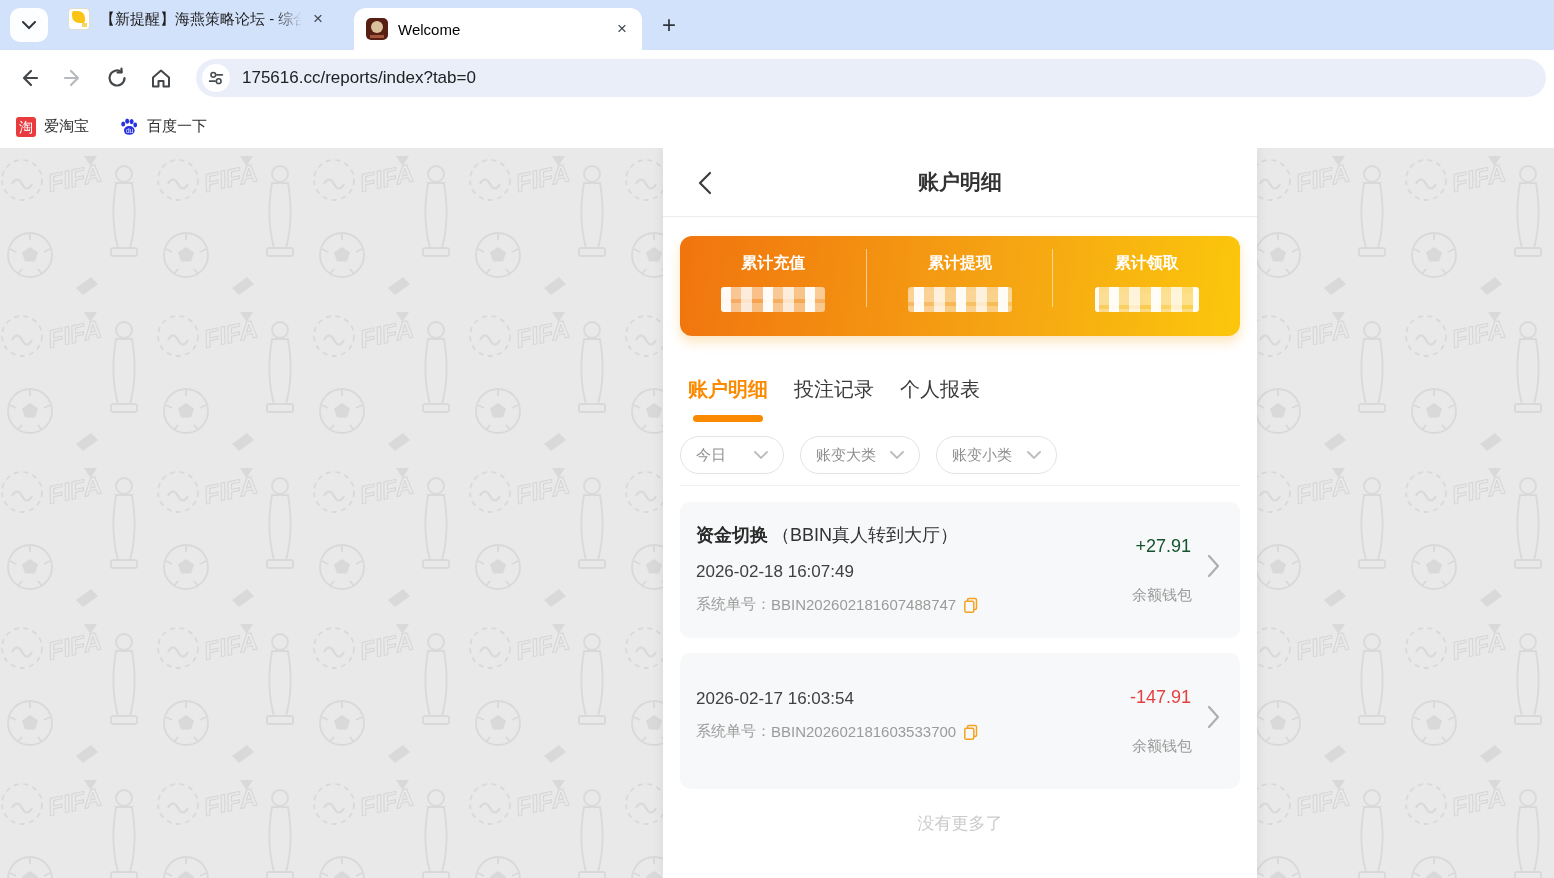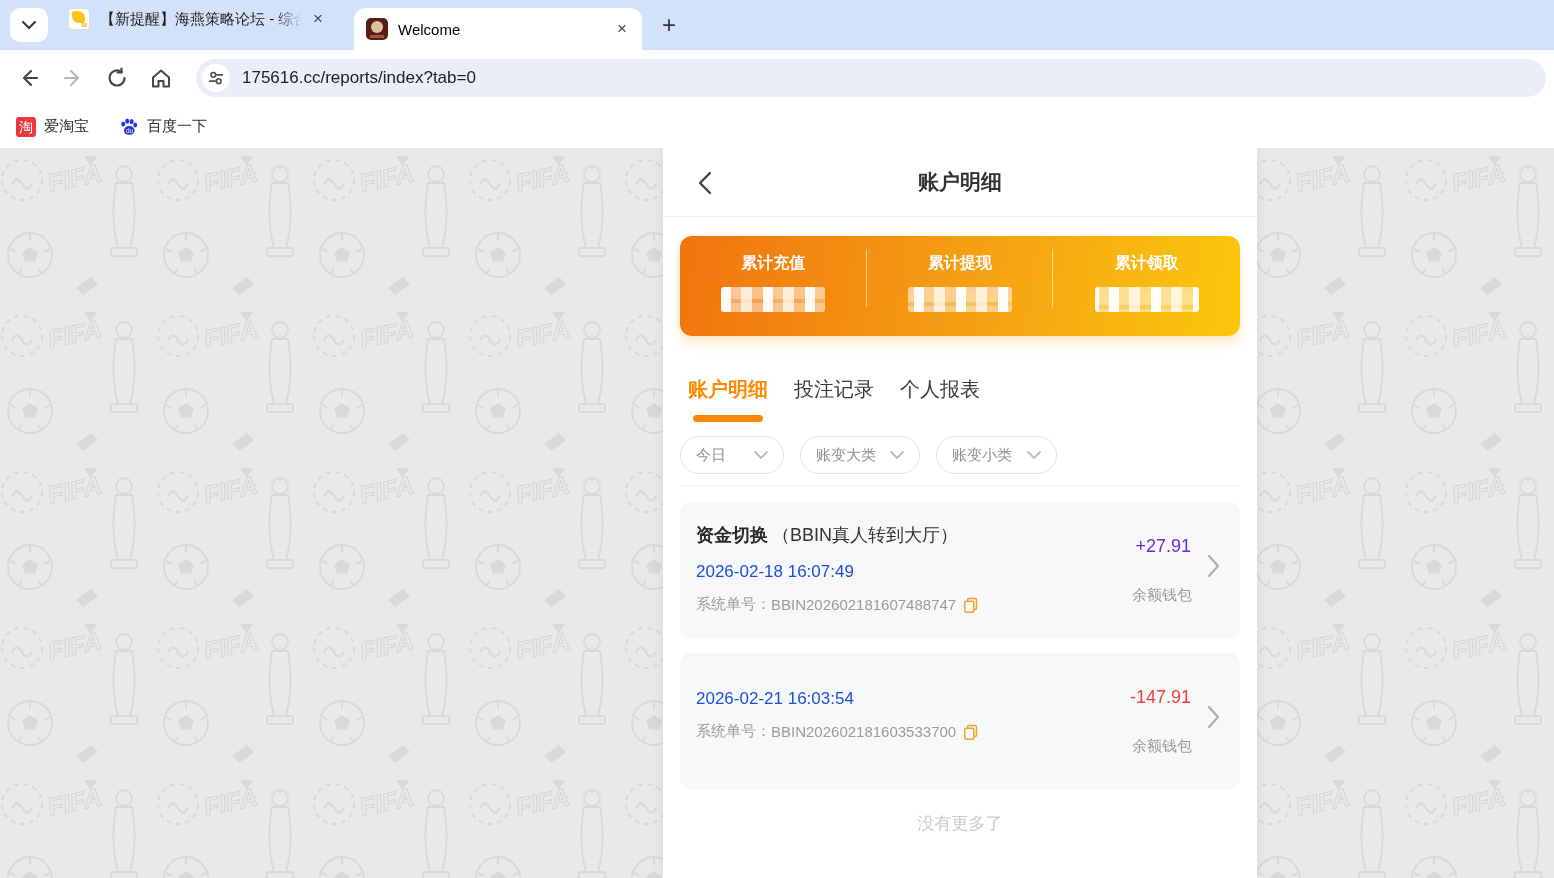--- a/index.html
+++ b/index.html
@@ -71,21 +71,21 @@
   .pill{height:38px;box-sizing:border-box;border:1px solid #e4e4e4;border-radius:19px;
     display:flex;align-items:center;justify-content:space-between;padding:0 15px;color:#8f8f8f;font-size:15px;cursor:pointer;background:#fff;}
   .pill.w1{width:104px}.pill.w2{width:120px}.pill.w3{width:121px}
   
   .list{padding:16px 17px 0;}
   .txn-card{position:relative;height:136px;box-sizing:border-box;border-radius:10px;background:#f7f8f9;
     padding:21px 150px 0 16px;margin-bottom:15px;cursor:pointer;}
   .txn-title{font-size:18px;color:#2a2a2a;white-space:nowrap;}
   .txn-type{font-weight:700;}
   .txn-detail{margin-left:4px;font-weight:400;color:#333;}
-  .txn-time{margin-top:15px;font-size:17px;color:#1d4ed8;}
+  .txn-time{margin-top:15px;font-size:17px;color:#404040;}
   .txn-order{margin-top:13px;font-size:15px;color:#9b9b9b;display:flex;align-items:center;}
   .copy-btn{margin-left:7px;display:flex;align-items:center;cursor:pointer;}
   .txn-amount{position:absolute;right:49px;top:34px;font-size:18px;}
   .txn-wallet{position:absolute;right:48px;top:84px;font-size:15px;color:#9b9b9b;}
   .txn-chevron{position:absolute;right:20px;top:52px;}
   .list-footer{text-align:center;margin-top:23px;font-size:17px;color:#cbcbcb;}
 </style>
 </head>
 <body>
 
@@ -257,29 +257,29 @@
         <div class="txn-order">
           <span>系统单号：</span>
           <span>BBIN202602181607488747</span>
           <span class="copy-btn">
             <svg width="16" height="16" viewBox="0 0 16 16">
               <rect x="4.5" y="1.5" width="9" height="11" rx="1.5" fill="none" stroke="#f5a222" stroke-width="1.5"></rect>
               <rect x="1.8" y="4.2" width="9" height="11" rx="1.5" fill="#f7f8f9" stroke="#f5a222" stroke-width="1.5"></rect>
             </svg>
           </span>
         </div>
-        <div class="txn-amount" style="color: #6d28d9;">+27.91</div>
+        <div class="txn-amount" style="color: #14532d;">+27.91</div>
         <div class="txn-wallet">余额钱包</div>
         <svg class="txn-chevron" width="13" height="24" viewBox="0 0 13 24">
             <polyline points="2,2 11,12 2,22" fill="none" stroke="#aeaeae" stroke-width="2.2" stroke-linecap="round" stroke-linejoin="round"></polyline>
           </svg>
       </div>
 
       <div class="txn-card">
-        <div class="txn-time">2026-02-21 16:03:54</div>
+        <div class="txn-time">2026-02-17 16:03:54</div>
         <div class="txn-order">
           <span>系统单号：</span>
           <span>BBIN202602181603533700</span>
           <span class="copy-btn">
             <svg width="16" height="16" viewBox="0 0 16 16">
               <rect x="4.5" y="1.5" width="9" height="11" rx="1.5" fill="none" stroke="#f5a222" stroke-width="1.5"></rect>
               <rect x="1.8" y="4.2" width="9" height="11" rx="1.5" fill="#f7f8f9" stroke="#f5a222" stroke-width="1.5"></rect>
             </svg>
           </span>
         </div>

